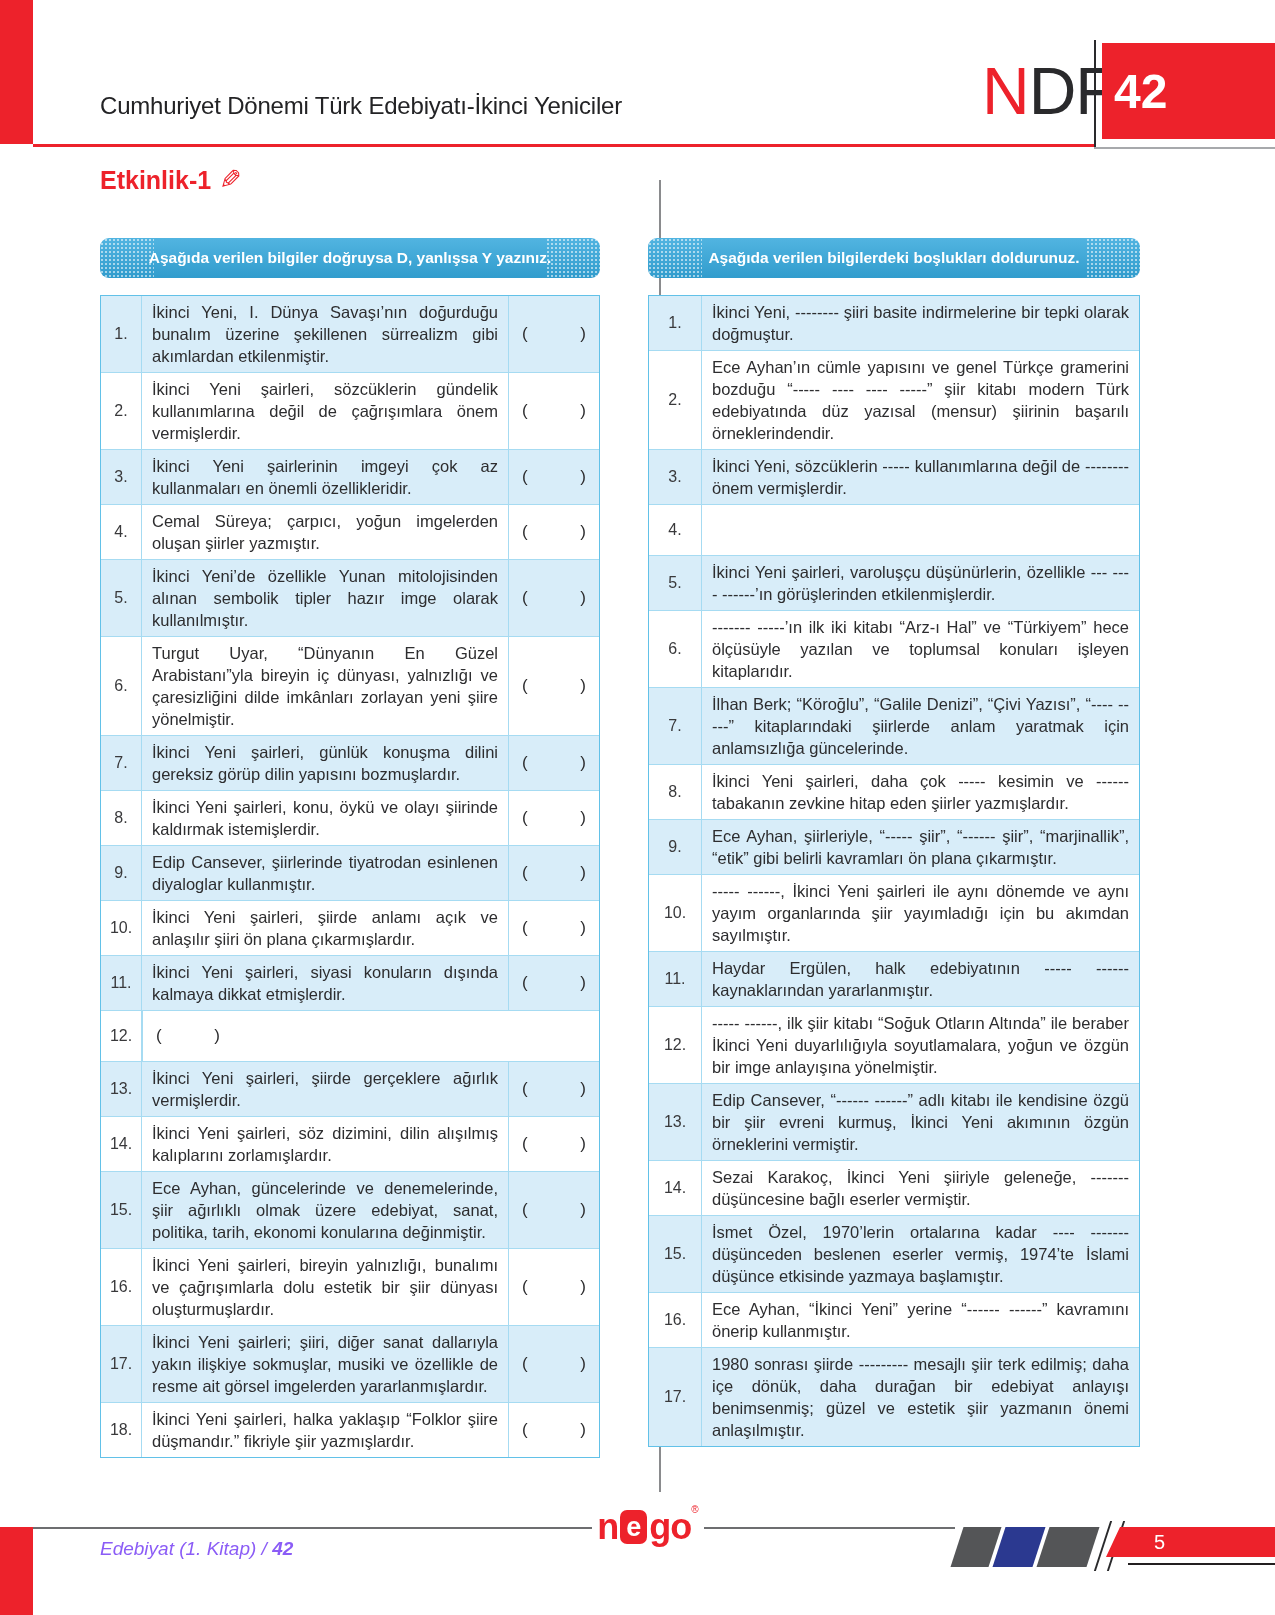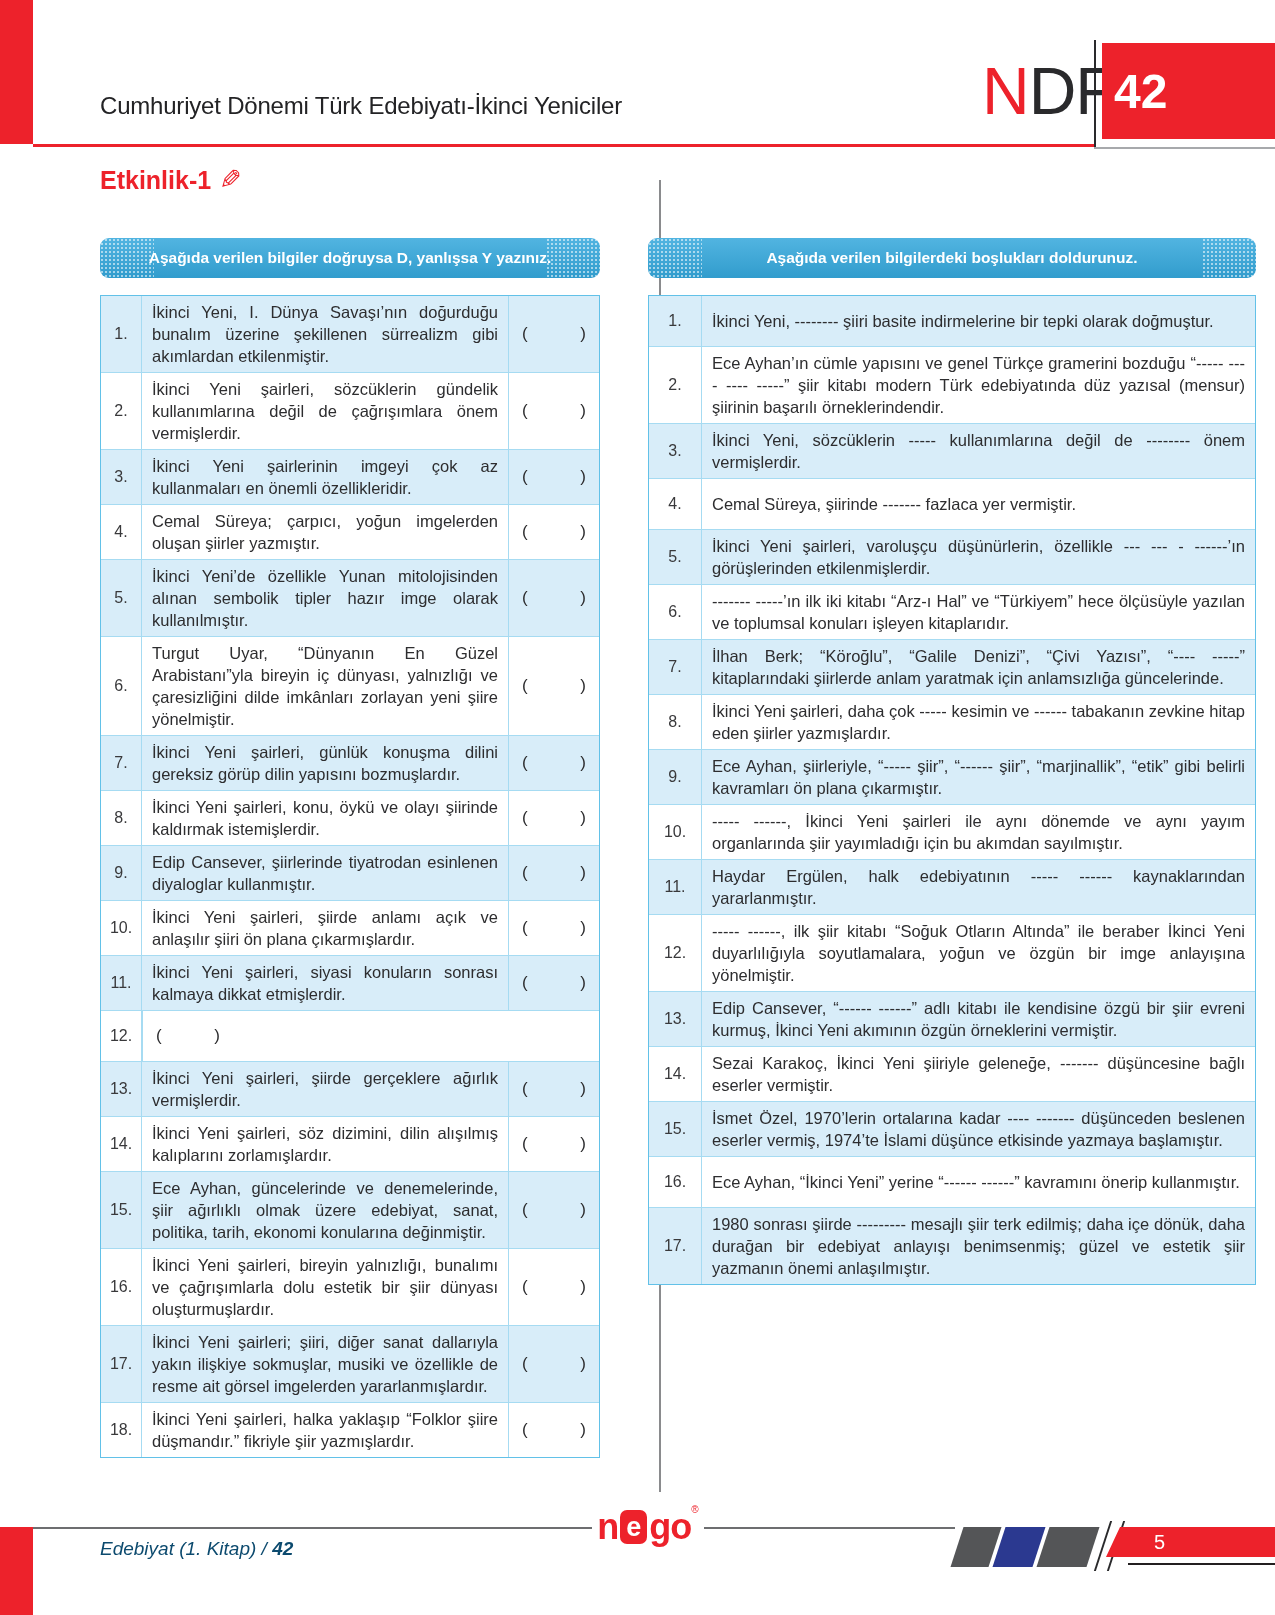--- a/index.html
+++ b/index.html
@@ -22,21 +22,21 @@
   
   .section-head{position:absolute;left:100px;top:166px;display:flex;align-items:center;gap:8px;}
   .section-title{color:var(--accent-red,#ed222b);font-weight:bold;font-size:25px;}
   .pencil{color:var(--accent-red,#ed222b);font-size:27px;display:inline-block;transform:scaleX(-1);line-height:1;}
 
   .col-divider{position:absolute;left:659px;top:180px;width:1.5px;height:1347px;background:#8a8b8d;}
 
   
   .panel{position:absolute;top:238px;}
   .panel.left{left:100px;width:500px;}
-  .panel.right{left:648px;width:608px;}
+  .panel.right{left:648px;width:492px;}
 
   .banner{height:40px;border-radius:9px;background:var(--banner-blue,#35a8dc);
           background-image:linear-gradient(rgba(255,255,255,.14),rgba(0,0,0,.07));
           display:flex;align-items:center;justify-content:center;color:#fff;font-weight:bold;
           font-size:15.5px;position:relative;overflow:hidden;margin-bottom:17px;}
   .banner::before,.banner::after{content:"";position:absolute;top:0;bottom:0;width:54px;
           background-image:radial-gradient(rgba(255,255,255,.55) 1px,transparent 1.3px);background-size:4px 4px;}
   .banner::before{left:0;}
   .banner::after{right:0;}
   .banner span{position:relative;}
@@ -49,21 +49,21 @@
        border-right:1px solid var(--table-border,#a6dbf2);}
   .panel.right .num{flex-basis:52px;}
   .txt{flex:1;padding:5px 10px;font-size:16.5px;line-height:22px;text-align:justify;display:grid;align-content:center;}
   .ans{flex:0 0 64px;border-left:1px solid var(--table-border,#a6dbf2);display:flex;align-items:center;
        justify-content:space-between;padding:0 13px;font-size:17px;color:#2d2d2f;}
 
   
   .foot-rule{position:absolute;top:1527px;height:2px;background:#6d6e70;}
   .foot-rule.a{left:33px;width:563px;}
   .foot-rule.b{left:699px;width:256px;}
-  .book-info{position:absolute;left:100px;top:1538px;font-style:italic;font-size:19px;color:#0c4a6e;}
+  .book-info{position:absolute;left:100px;top:1538px;font-style:italic;font-size:19px;color:#8b5cf6;}
   .book-info .bi-num{font-weight:bold;}
   .nego{position:absolute;left:592px;top:1492px;width:112px;height:70px;background:#fff;
         display:flex;align-items:center;justify-content:center;}
   .nego-n,.nego-go{color:var(--accent-red,#ed222b);font-weight:bold;font-size:36px;line-height:1;letter-spacing:-1px;}
   .nego-e{background:var(--accent-red,#ed222b);color:#fff;font-weight:bold;font-size:27px;width:27px;height:34px;
           border-radius:7px;display:flex;align-items:center;justify-content:center;margin:0 2px;}
   .nego-reg{color:var(--accent-red,#ed222b);font-size:10px;align-self:flex-start;margin-top:12px;}
   .sh{position:absolute;transform:skewX(-18deg);}
   .sh.g1{left:957px;top:1527px;width:38px;height:40px;background:var(--shape-gray,#545557);}
   .sh.bl{left:999px;top:1527px;width:40px;height:40px;background:var(--footer-blue,#2b3990);}
@@ -188,21 +188,21 @@
           <div class="num">10.</div>
           <div class="txt">İkinci Yeni şairleri, şiirde anlamı açık ve anlaşılır şiiri ön plana çıkarmışlardır.</div>
           <div class="ans">
             <span>(</span>
             <span>)</span>
           </div>
         </div>
 
         <div class="row alt">
           <div class="num">11.</div>
-          <div class="txt">İkinci Yeni şairleri, siyasi konuların sonrası kalmaya dikkat etmişlerdir.</div>
+          <div class="txt">İkinci Yeni şairleri, siyasi konuların dışında kalmaya dikkat etmişlerdir.</div>
           <div class="ans">
             <span>(</span>
             <span>)</span>
           </div>
         </div>
 
         <div class="row">
           <div class="num">12.</div>
           <div class="ans">
             <span>(</span>
@@ -282,21 +282,20 @@
           <div class="txt">Ece Ayhan’ın cümle yapısını ve genel Türkçe gramerini bozduğu “----- ---- ---- -----” şiir kitabı modern Türk edebiyatında düz yazısal (mensur) şiirinin başarılı örneklerindendir.</div>
         </div>
 
         <div class="row alt">
           <div class="num">3.</div>
           <div class="txt">İkinci Yeni, sözcüklerin ----- kullanımlarına değil de -------- önem vermişlerdir.</div>
         </div>
 
         <div class="row">
           <div class="num">4.</div>
-          <div class="txt">Cemal Süreya, şiirinde ------- fazlaca yer vermiştir.</div>
         </div>
 
         <div class="row alt">
           <div class="num">5.</div>
           <div class="txt">İkinci Yeni şairleri, varoluşçu düşünürlerin, özellikle --- --- - ------’ın görüşlerinden etkilenmişlerdir.</div>
         </div>
 
         <div class="row">
           <div class="num">6.</div>
           <div class="txt">------- -----’ın ilk iki kitabı “Arz-ı Hal” ve “Türkiyem” hece ölçüsüyle yazılan ve toplumsal konuları işleyen kitaplarıdır.</div>

